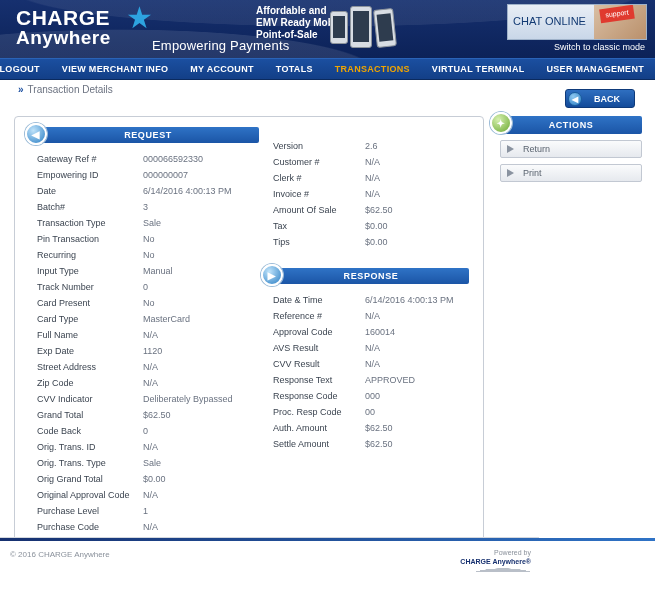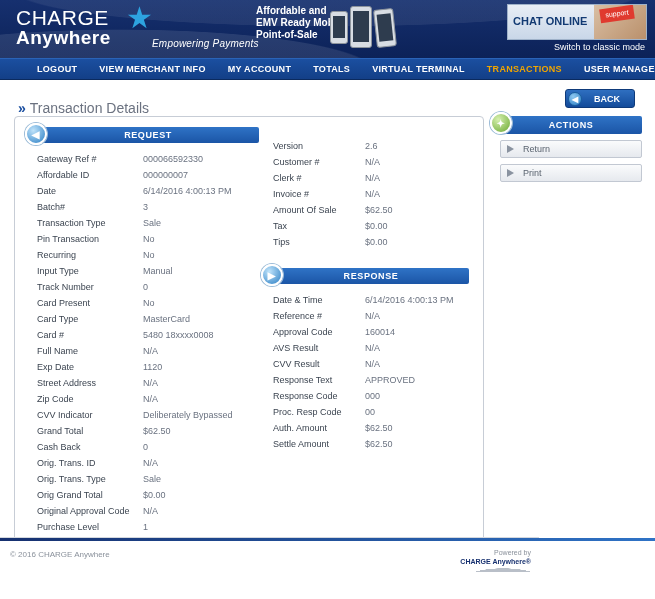--- a/index.html
+++ b/index.html
@@ -24,34 +24,34 @@
   }
   .header-swoosh {
     position:absolute; left:0; top:0; width:655px; height:58px;
     background:
       radial-gradient(ellipse 420px 70px at 120px 72px, rgba(255,255,255,0.10) 0 60%, rgba(255,255,255,0) 61%),
       radial-gradient(ellipse 520px 60px at 330px -10px, rgba(255,255,255,0.07) 0 60%, rgba(255,255,255,0) 61%);
     pointer-events:none;
   }
   .logo-wrap { position:absolute; left:16px; top:6px; width:180px; }
   .logo-charge {
-    color:#ffffff; font-weight:normal; font-size:21px; letter-spacing:0.5px;
+    color:#ffffff; font-weight:bold; font-size:21px; letter-spacing:0.5px;
     font-family:"Liberation Sans", sans-serif;
   }
   .logo-anywhere {
     color:#ffffff; font-weight:bold; font-size:19px; letter-spacing:0.5px;
     margin-top:-3px;
   }
   .logo-star {
     position:absolute; left:110px; top:-3px; width:34px; height:30px;
     color:#2da3e0; font-size:30px; line-height:30px;
   }
   .tagline {
     position:absolute; left:152px; top:38px;
-    color:#ffffff; font-size:10px; font-style:italic; letter-spacing:0.2px;
+    color:#ffffff; font-size:13px; letter-spacing:0.2px;
   }
   .promo {
     position:absolute; left:256px; top:5px; width:160px;
     color:#ffffff; font-size:10px; font-weight:bold; line-height:12px;
   }
   .phones {
     position:absolute; left:330px; top:3px; width:78px; height:50px;
   }
   .phone {
     position:absolute; background:#d8dde3; border:1px solid #8d949c; border-radius:3px;
@@ -63,21 +63,21 @@
   .phone.p1 { left:0px; top:8px; width:18px; height:33px; }
   .phone.p2 { left:20px; top:3px; width:22px; height:42px; }
   .phone.p3 { left:45px; top:6px; width:20px; height:38px; transform:rotate(-6deg); }
   .chat-banner {
     position:absolute; right:8px; top:4px; width:140px; height:36px;
     background:linear-gradient(to bottom,#e8eef6,#c9d7e8);
     border:1px solid #9fb2c9;
     overflow:hidden;
   }
   .chat-banner .chat-text {
-    position:absolute; left:5px; top:10px; color:#123a73; font-weight:bold; font-size:11px;
+    position:absolute; left:5px; top:10px; color:#123a73; font-weight:normal; font-size:11px;
   }
   .chat-banner .chat-face {
     position:absolute; right:0; top:0; width:52px; height:36px;
     background:linear-gradient(135deg,#d9bfa4,#b98f6a);
   }
   .chat-banner .chat-badge {
     position:absolute; left:92px; top:2px; width:34px; height:14px;
     background:#e03a2f; color:#fff; font-size:7px; text-align:center; line-height:14px;
     transform:rotate(-8deg);
   }
@@ -88,20 +88,21 @@
 
   
   .navbar {
     height:22px;
     background:linear-gradient(to bottom,#1b4fa0 0%, #133f87 100%);
     border-top:1px solid #2a63b8;
     border-bottom:1px solid #0b2a5e;
     display:flex;
     align-items:center;
     padding-left:26px;
+    justify-content:flex-end;
   }
   .nav-item {
     color:#ffffff; font-size:9px; font-weight:bold; letter-spacing:0.3px;
     padding:0 11px; height:22px; line-height:22px; white-space:nowrap; cursor:pointer;
   }
   .nav-item.active { color:#f0a500; }
 
   
   .page {
     position:relative;
@@ -117,22 +118,22 @@
     line-height:19px; text-align:center; padding-left:14px;
     cursor:pointer;
   }
   .back-btn .circ {
     position:absolute; left:2px; top:2px; width:14px; height:14px; border-radius:50%;
     background:radial-gradient(circle at 35% 30%, #8fc8f0, #2a7ec4);
     border:1px solid #1b5e9e;
     color:#fff; font-size:8px; line-height:13px; text-align:center; padding:0;
   }
   .breadcrumb {
-    position:absolute; left:18px; top:20px;
-    color:#6b7280; font-size:14px;
+    position:absolute; left:18px; top:4px;
+    color:#6b7280; font-size:10px;
   }
   .breadcrumb .chev { color:#1b4fa0; font-weight:bold; margin-right:4px; }
 
   
   .content-panel {
     position:absolute; left:14px; top:36px; width:470px; height:435px;
     background:#ffffff; border:1px solid #c7cdd6; border-radius:4px;
   }
   .actions-panel {
     position:absolute; left:500px; top:36px; width:142px;
@@ -246,22 +247,22 @@
   </div>
 
   <a class="classic-link" href="#">Switch to classic mode</a>
 </div>
 
 <div class="navbar">
   <div class="nav-item">LOGOUT</div>
   <div class="nav-item">VIEW MERCHANT INFO</div>
   <div class="nav-item">MY ACCOUNT</div>
   <div class="nav-item">TOTALS</div>
+  <div class="nav-item active">TRANSACTIONS</div>
   <div class="nav-item">VIRTUAL TERMINAL</div>
-  <div class="nav-item active">TRANSACTIONS</div>
   <div class="nav-item">USER MANAGEMENT</div>
 
 </div>
 
 <div class="page">
 
   <div class="back-btn">
     <div class="circ">◀</div>
     <span>BACK</span>
   </div>
@@ -276,21 +277,21 @@
       <div class="section-bar">
         <span class="badge">◀</span>
         <span>REQUEST</span>
       </div>
       <div class="fields">
         <div class="frow">
             <div class="flabel">Gateway Ref #</div>
             <div class="fval">000066592330</div>
           </div>
         <div class="frow">
-            <div class="flabel">Affordable ID</div>
+            <div class="flabel">Empowering ID</div>
             <div class="fval">000000007</div>
           </div>
         <div class="frow">
             <div class="flabel">Date</div>
             <div class="fval">6/14/2016 4:00:13 PM</div>
           </div>
         <div class="frow">
             <div class="flabel">Batch#</div>
             <div class="fval">3</div>
           </div>
@@ -316,24 +317,20 @@
           </div>
         <div class="frow">
             <div class="flabel">Card Present</div>
             <div class="fval">No</div>
           </div>
         <div class="frow">
             <div class="flabel">Card Type</div>
             <div class="fval">MasterCard</div>
           </div>
         <div class="frow">
-            <div class="flabel">Card #</div>
-            <div class="fval">5480 18xxxx0008</div>
-          </div>
-        <div class="frow">
             <div class="flabel">Full Name</div>
             <div class="fval">N/A</div>
           </div>
         <div class="frow">
             <div class="flabel">Exp Date</div>
             <div class="fval">1120</div>
           </div>
         <div class="frow">
             <div class="flabel">Street Address</div>
             <div class="fval">N/A</div>
@@ -344,21 +341,21 @@
           </div>
         <div class="frow">
             <div class="flabel">CVV Indicator</div>
             <div class="fval">Deliberately Bypassed</div>
           </div>
         <div class="frow">
             <div class="flabel">Grand Total</div>
             <div class="fval">$62.50</div>
           </div>
         <div class="frow">
-            <div class="flabel">Cash Back</div>
+            <div class="flabel">Code Back</div>
             <div class="fval">0</div>
           </div>
         <div class="frow">
             <div class="flabel">Orig. Trans. ID</div>
             <div class="fval">N/A</div>
           </div>
         <div class="frow">
             <div class="flabel">Orig. Trans. Type</div>
             <div class="fval">Sale</div>
           </div>

